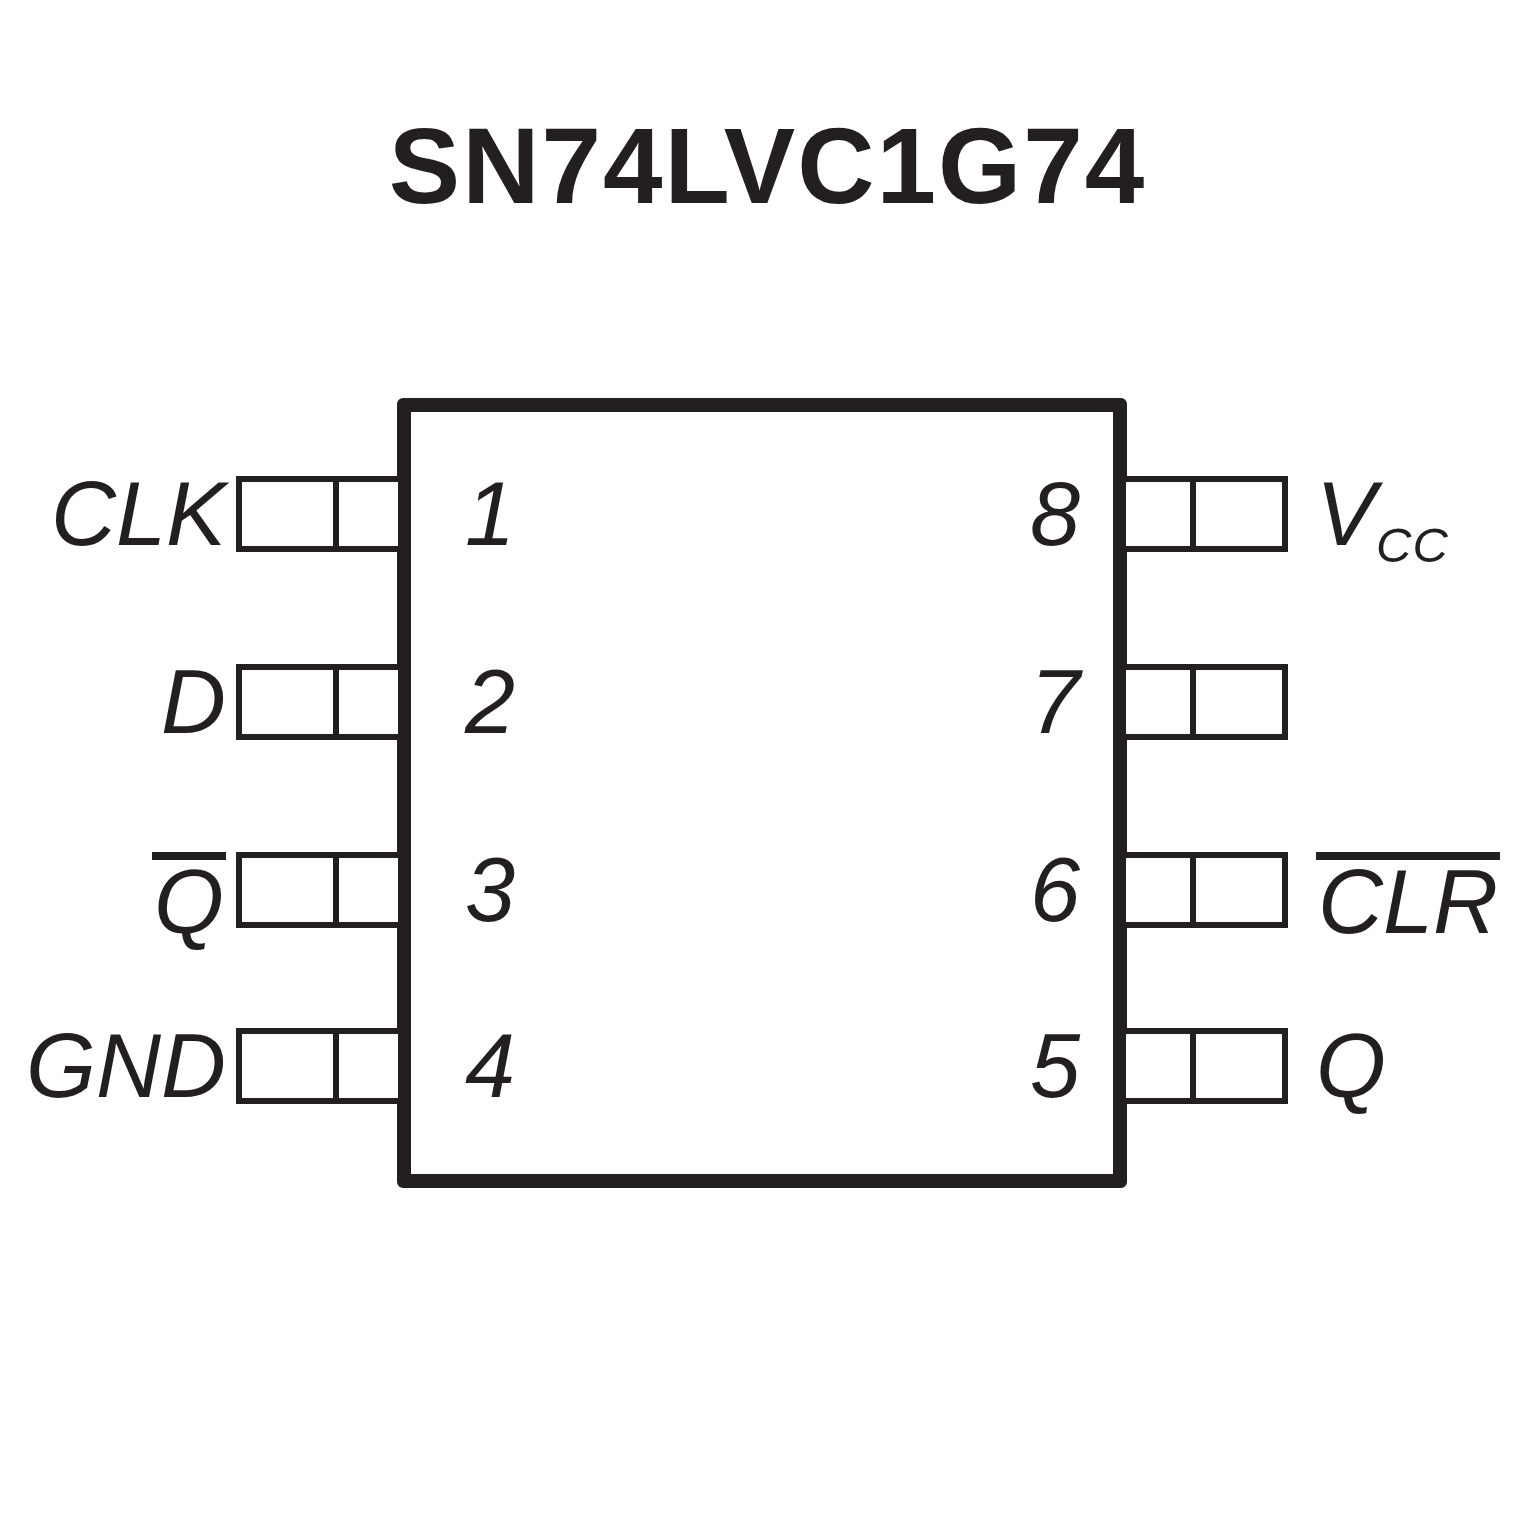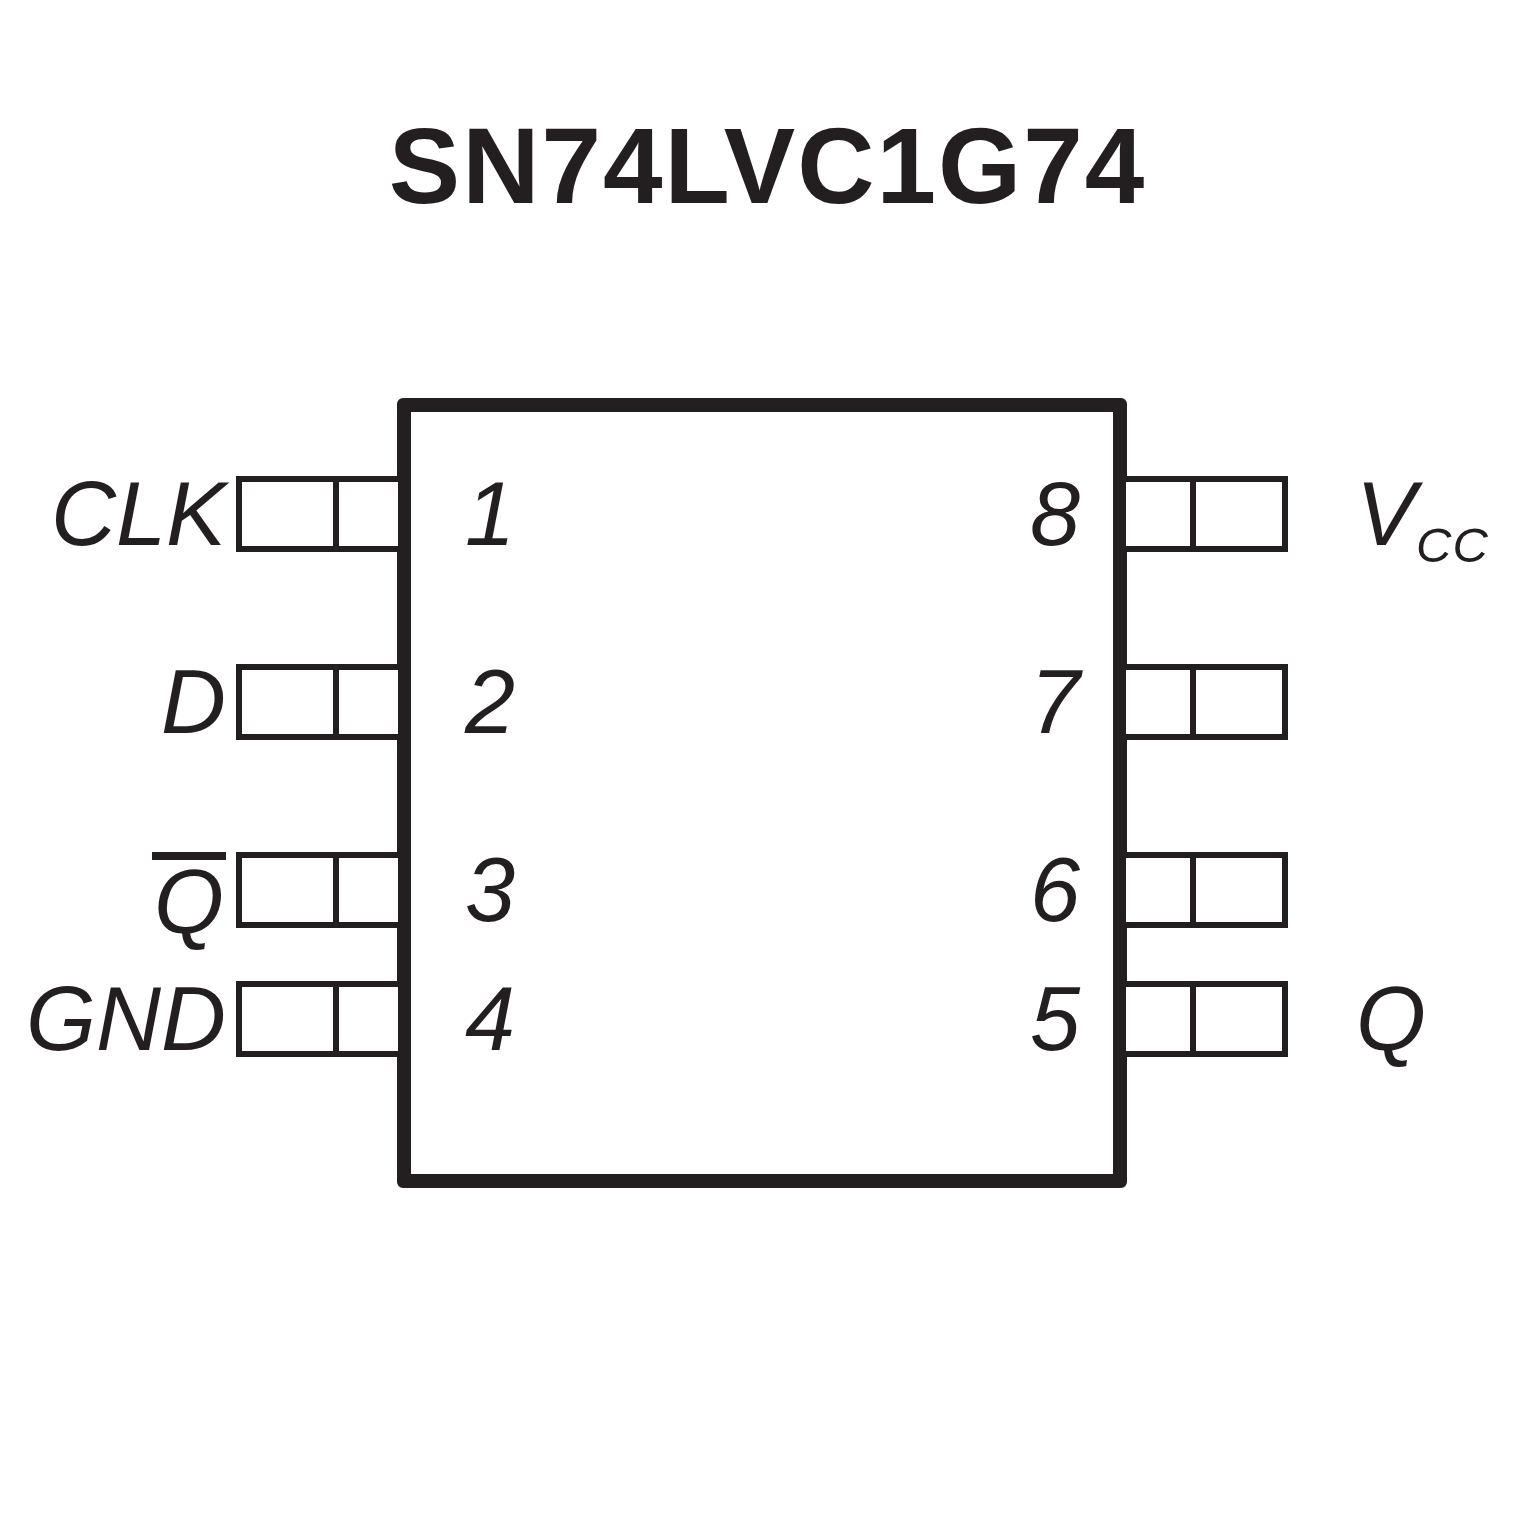--- a/index.html
+++ b/index.html
@@ -27,21 +27,21 @@
   .body-box{
     position:absolute;
     left:397px;top:398px;width:730px;height:790px;
     box-sizing:border-box;
     border:14px solid var(--ink);
     background:var(--bg);
     border-radius:6px;
   }
   
   .row{position:absolute;left:0;width:1535px;height:76px;font-style:italic;}
-  .r1{top:476px}.r2{top:664px}.r3{top:852px}.r4{top:981px}
+  .r1{top:476px}.r2{top:664px}.r3{top:852px}.r4{top:1028px}
 
   
   .lead{
     position:absolute;top:0;height:76px;width:168px;
     box-sizing:border-box;border:6px solid var(--ink);
     background:var(--bg);
   }
   .lead.left{left:236px;}
   .lead.right{left:1120px;}
   .lead .divider{
@@ -58,21 +58,21 @@
   }
   .num.left{left:465px;text-align:left;}
   .num.right{right:455px;text-align:right;}
 
   
   .plabel{
     position:absolute;top:0;height:76px;line-height:76px;
     font-size:90px;white-space:nowrap;
   }
   .plabel.left{right:1309px;text-align:right;}
-  .plabel.right{left:1316px;text-align:left;margin-left:40px;}
+  .plabel.right{left:1316px;text-align:left;}
 
   
   .ov{
     display:inline-block;
     line-height:76px;
     border-top:8px solid var(--ink);
     padding:0 2px 0 2px;
     padding-top:4px;
   }
   
@@ -130,20 +130,23 @@
     </div>
     <div class="lead left">
       <i class="divider"></i>
     </div>
     <div class="num left">3</div>
 
     <div class="num right">6</div>
     <div class="lead right">
       <i class="divider"></i>
     </div>
+    <div class="plabel right">
+      <span class="ov">CLR</span>
+    </div>
   </div>
 
   <div class="row r4">
     <div class="plabel left">
       <span>GND</span>
     </div>
     <div class="lead left">
       <i class="divider"></i>
     </div>
     <div class="num left">4</div>

